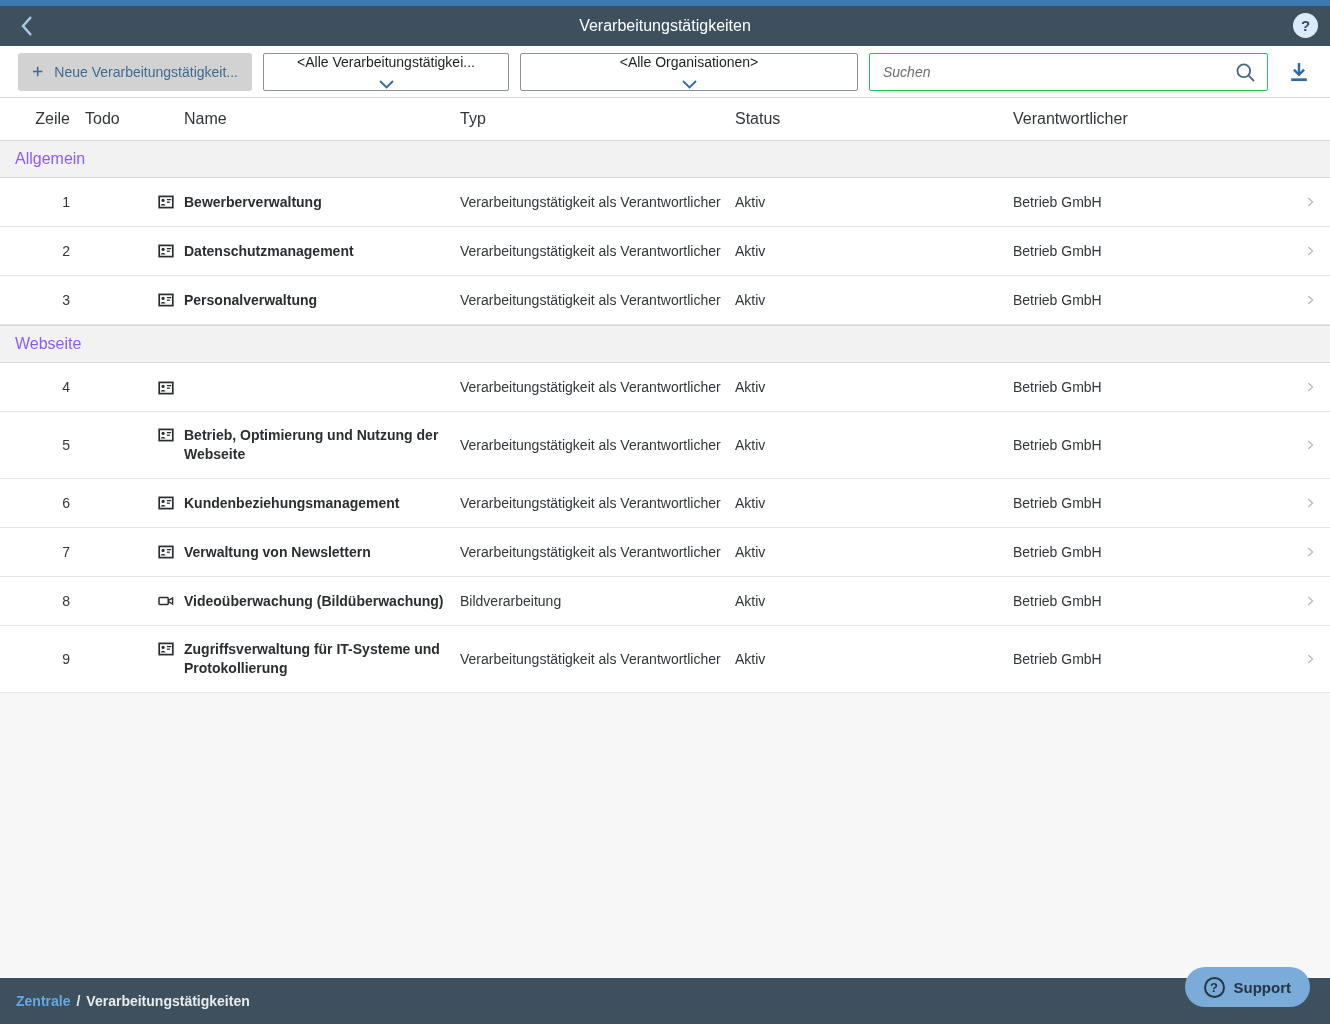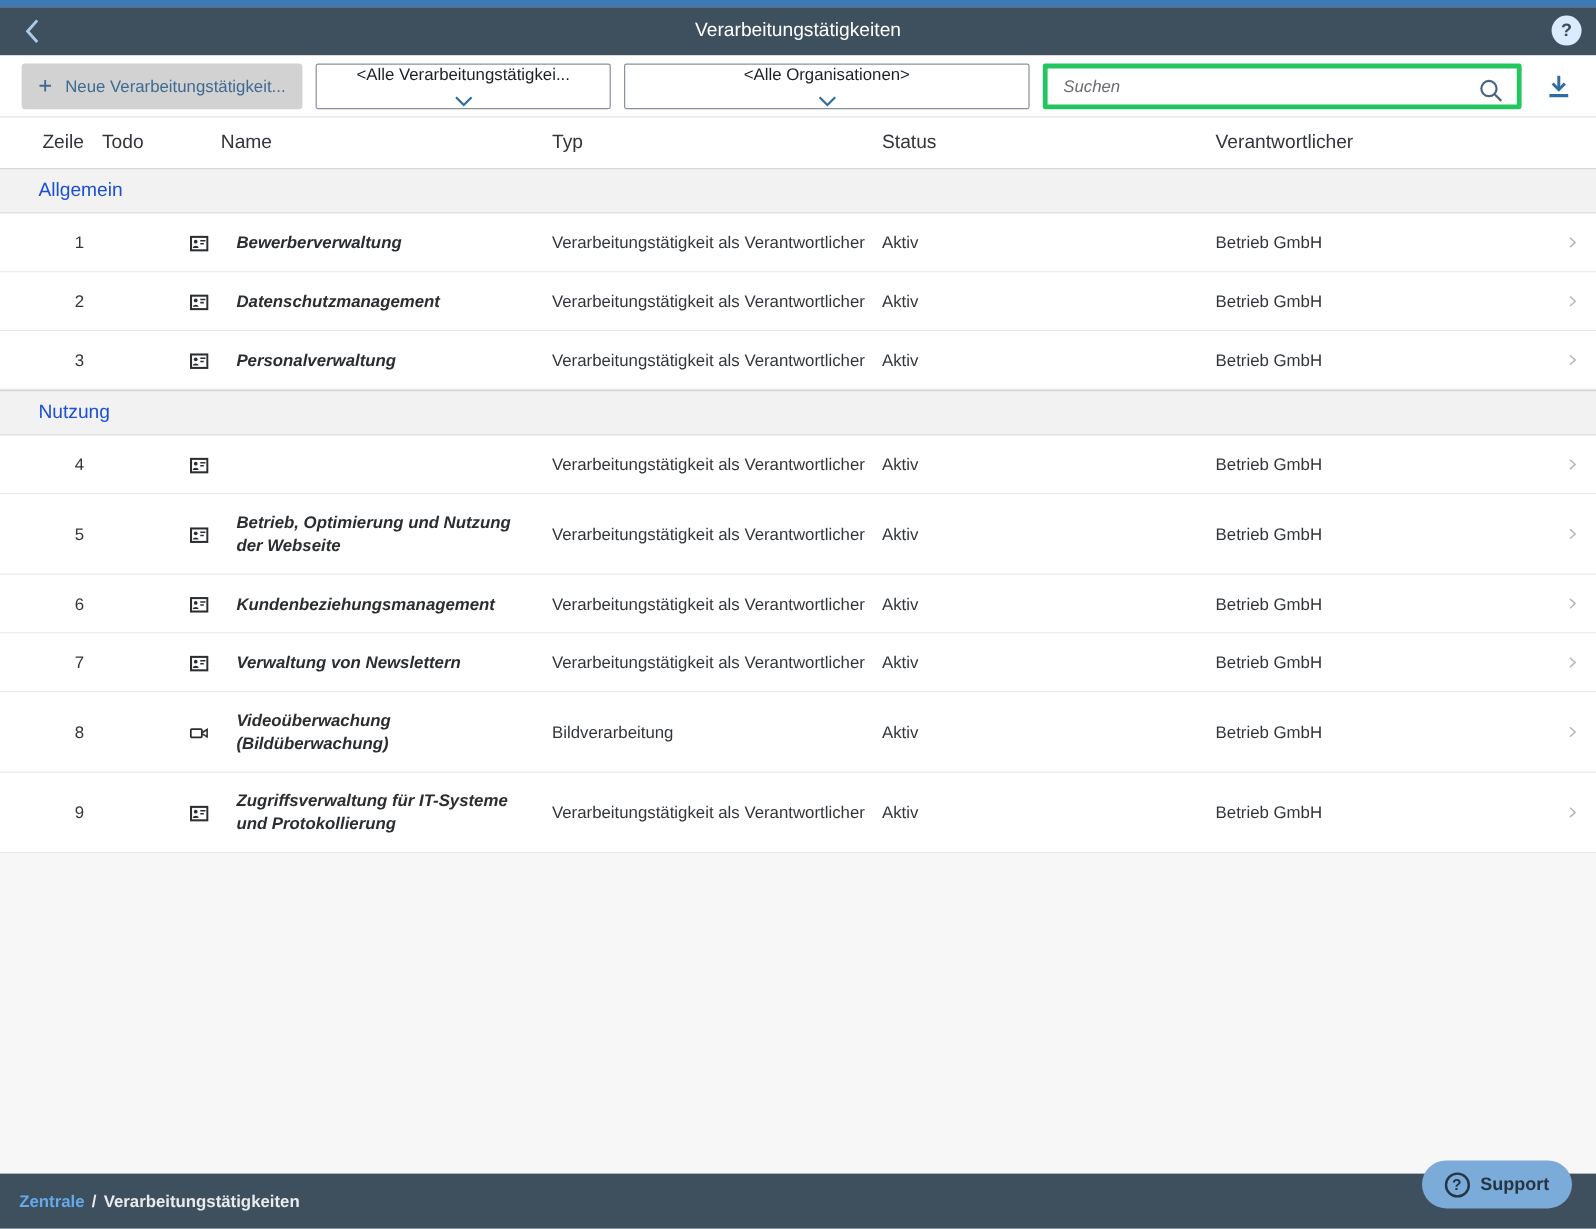--- a/index.html
+++ b/index.html
@@ -12,36 +12,36 @@
   .app-title { color:#fff; font-size:16px; }
   .back-btn { position:absolute; left:14px; top:7px; width:26px; height:26px; display:flex; align-items:center; justify-content:center; cursor:pointer; }
   .help-btn { position:absolute; right:12px; top:7px; width:25px; height:25px; border-radius:50%; background:#dbeafc; color:#3a4a57; font-weight:bold; font-size:15px; display:flex; align-items:center; justify-content:center; cursor:pointer; }
 
   
   .toolbar { height:52px; background:#fff; border-bottom:1px solid #d9d9d9; display:flex; align-items:center; padding:0 14px 0 18px; gap:11px; flex:0 0 auto; }
   .new-btn { width:234px; height:38px; background:#d2d2d2; border:none; border-radius:3px; display:flex; align-items:center; gap:11px; padding:0 14px; color:#3f6a91; font-size:14px; font-family:inherit; cursor:pointer; white-space:nowrap; }
   .dropdown { height:38px; border:1px solid #89919a; border-radius:2px; background:#fff; display:flex; align-items:center; justify-content:space-between; padding:0 13px; font-size:14px; color:#1c2024; cursor:pointer;flex-direction:column; }
   .dd-type { width:246px; }
   .dd-org  { width:338px; }
-  .search-wrap { flex:1; height:38px; border:4px solid #22c55e; border-radius:2px; position:relative; display:flex; align-items:center; }
+  .search-wrap { flex:1; height:38px; border:1px solid #22c55e; border-radius:2px; position:relative; display:flex; align-items:center; }
   .search-wrap input { border:none; outline:none; width:100%; height:100%; padding:0 40px 0 13px; font-size:14px; font-family:inherit; color:#1c2024; background:transparent; }
   .search-wrap input::placeholder { font-style:italic; color:#6a6d70; }
   .search-icon-btn { position:absolute; right:10px; top:8px; width:22px; height:22px; cursor:pointer; }
   .download-btn { width:34px; height:38px; display:flex; align-items:center; justify-content:center; background:none; border:none; cursor:pointer; margin-left:3px; }
 
   
   .grid-cols { display:grid; grid-template-columns:70px 75px 315px 275px 278px 277px 40px; }
   .thead { height:42px; align-items:center; font-size:16px; color:#32363a; background:#fff; flex:0 0 auto; }
   .th-zeile { text-align:right; }
   .th-todo { padding-left:15px; }
   .th-name { padding-left:39px; }
-  .group-hdr { height:38px; background:#f2f2f2; border-top:1px solid #d7d7d7; border-bottom:1px solid #d7d7d7; display:flex; align-items:center; padding-left:32px; color:#1d4ed8; font-size:16px; }
+  .group-hdr { height:38px; background:#f2f2f2; border-top:1px solid #d7d7d7; border-bottom:1px solid #d7d7d7; display:flex; align-items:center; padding-left:15px; color:#8b5cf6; font-size:16px; }
   .trow { min-height:49px; align-items:center; border-bottom:1px solid #e4e7ea; background:#fff; font-size:14px; color:#32363a; cursor:pointer; }
   .c-zeile { text-align:right; }
-  .c-name { display:flex; align-items:center; gap:23px; padding:14px 10px 14px 13px;font-style:italic; }
+  .c-name { display:flex; align-items:flex-start; gap:10px; padding:14px 10px 14px 13px; }
   .c-name .name-text { font-weight:bold; color:#2b2e31; line-height:19px; max-width:262px; }
   .c-name .icon-wrap { flex:0 0 auto; margin-top:1px; }
   .c-typ, .c-status, .c-resp { align-self:center; line-height:18px; padding-right:10px; }
   .c-chev { display:flex; justify-content:center; }
   .i16 { width:16px; height:16px; display:block; }
   .i14 { width:14px; height:14px; display:block; }
 
   .table-filler { flex:1 1 auto; background:#f7f7f7; }
 
   
@@ -205,21 +205,21 @@
   <div class="c-status">Aktiv</div>
   <div class="c-resp">Betrieb GmbH</div>
   <div class="c-chev">
       <svg class="i14">
         <use href="#ic-chevr"></use>
       </svg>
     </div>
 </div>
 
 <div class="group-hdr">
-  <span>Nutzung</span>
+  <span>Webseite</span>
 </div>
 
 <div class="trow grid-cols">
   <div class="c-zeile">4</div>
   <div class="c-todo"></div>
   <div class="c-name">
     <span class="icon-wrap">
         <svg class="i16">
           <use href="#ic-contact"></use>
         </svg>

